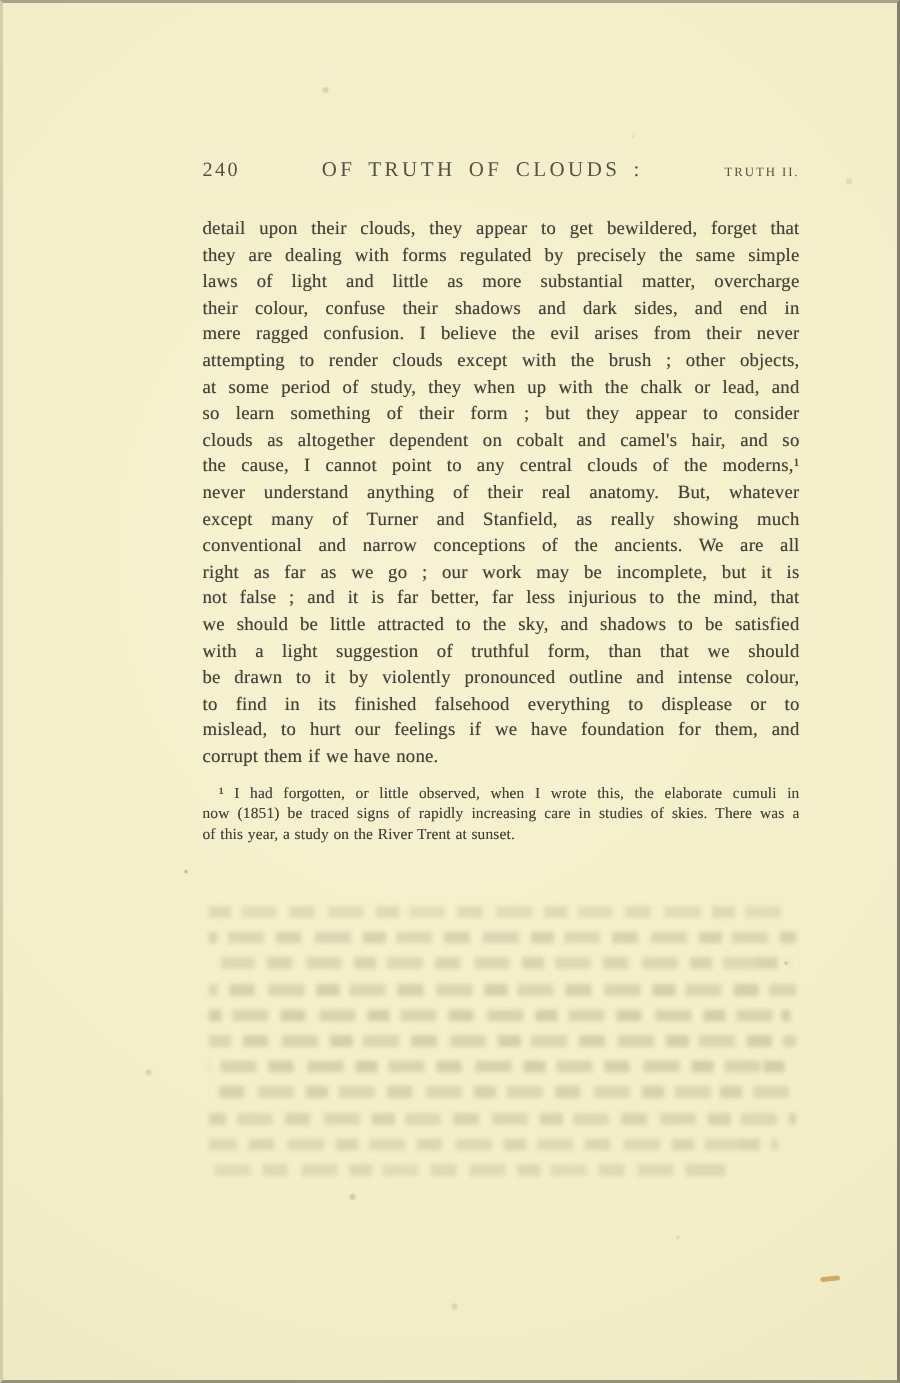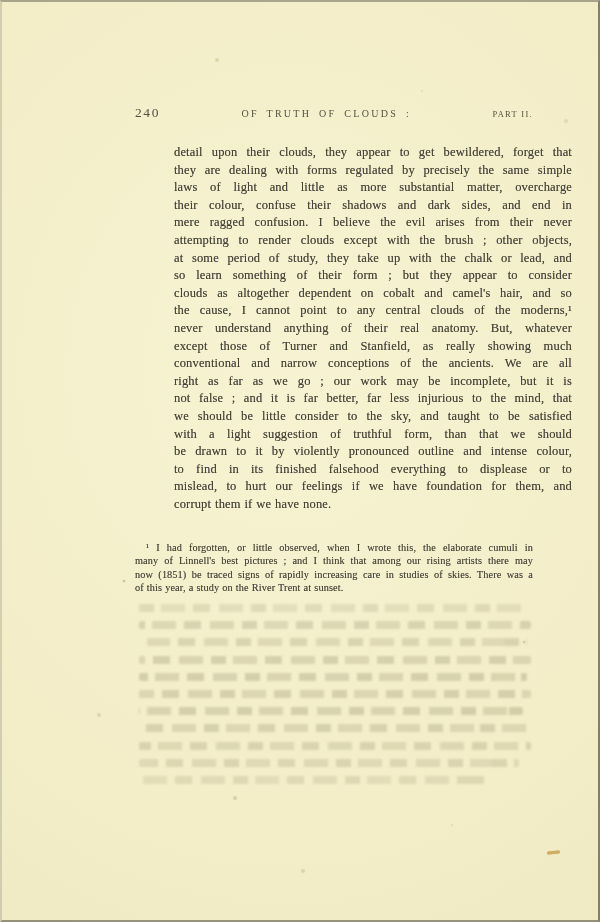--- a/index.html
+++ b/index.html
@@ -17,34 +17,34 @@
     font-family:Liberation Serif, serif;
     color:#45423a;
   }
   
   .header{
     position:absolute;left:133px;top:103px;width:398px;
     display:flex;align-items:baseline;
     color:#555145;
   }
   .pagenum{font-size:13.5px;letter-spacing:1.6px;}
-  .title{flex:1;text-align:center;font-size:10px;letter-spacing:2.3px;word-spacing:3px;}
+  .title{flex:1;text-align:center;font-size:14px;letter-spacing:2.3px;word-spacing:3px;}
   .part{font-size:8.5px;letter-spacing:1.3px;}
   
-  .bodytext{position:absolute;left:133px;top:142px;width:398px;margin-left:39px;}
+  .bodytext{position:absolute;left:133px;top:142px;width:398px;}
   .tline{
     font-size:12.5px;line-height:17.6px;height:17.6px;overflow:hidden;
     text-align:justify;text-align-last:justify;
     letter-spacing:.15px;word-spacing:.6px;
     text-shadow:0 0 .5px rgba(62,59,50,.55);
   }
   .tline.last{text-align-last:left;}
   .it{font-style:italic;}
   
-  .footnote{position:absolute;left:133px;top:539px;width:398px;}
+  .footnote{position:absolute;left:133px;top:521px;width:398px;}
   .footnote .tline{
     font-size:10.3px;line-height:13.3px;height:13.3px;
     letter-spacing:.1px;word-spacing:.4px;
     text-shadow:0 0 .4px rgba(62,59,50,.5);
   }
   .footnote .tline:first-child{text-indent:11px;}
   
   .bleed{position:absolute;left:137px;top:602px;width:396px;filter:blur(1.3px);}
   .bl{
     height:8px;margin-bottom:9.2px;border-radius:2px;
@@ -87,50 +87,49 @@
   }
 </style>
 </head>
 <body>
 
 <div class="page">
 
   <div class="header">
     <span class="pagenum">240</span>
     <span class="title">OF TRUTH OF CLOUDS :</span>
-    <span class="part">PART II.</span>
+    <span class="part">TRUTH II.</span>
   </div>
 
   <div class="bodytext">
       <div class="tline"><span>detail upon their clouds, they appear to get bewildered, forget that</span></div>
       <div class="tline"><span>they are dealing with forms regulated by precisely the same simple</span></div>
       <div class="tline"><span>laws of light and little as more substantial matter, overcharge</span></div>
       <div class="tline"><span>their colour, confuse their shadows and dark sides, and end in</span></div>
       <div class="tline"><span>mere ragged confusion. I believe the evil arises from their never</span></div>
       <div class="tline"><span>attempting to render clouds except with the brush ; other objects,</span></div>
-      <div class="tline"><span>at some period of study, they take up with the chalk or lead, and</span></div>
+      <div class="tline"><span>at some period of study, they when up with the chalk or lead, and</span></div>
       <div class="tline"><span>so learn something of their form ; but they appear to consider</span></div>
       <div class="tline"><span>clouds as altogether dependent on cobalt and camel's hair, and so</span></div>
       <div class="tline"><span>the cause, I cannot point to any central clouds of the moderns,¹</span></div>
       <div class="tline"><span>never understand anything of their real anatomy. But, whatever</span></div>
-      <div class="tline"><span>except those of Turner and Stanfield, as really showing much</span></div>
+      <div class="tline"><span>except many of Turner and Stanfield, as really showing much</span></div>
       <div class="tline"><span>conventional and narrow conceptions of the ancients. We are all</span></div>
       <div class="tline"><span>right as far as we go ; our work may be incomplete, but it is</span></div>
       <div class="tline"><span>not false ; and it is far better, far less injurious to the mind, that</span></div>
-      <div class="tline"><span>we should be little consider to the sky, and taught to be satisfied</span></div>
+      <div class="tline"><span>we should be little attracted to the sky, and shadows to be satisfied</span></div>
       <div class="tline"><span>with a light suggestion of truthful form, than that we should</span></div>
       <div class="tline"><span>be drawn to it by violently pronounced outline and intense colour,</span></div>
       <div class="tline"><span>to find in its finished falsehood everything to displease or to</span></div>
       <div class="tline"><span>mislead, to hurt our feelings if we have foundation for them, and</span></div>
       <div class="tline last"><span>corrupt them if we have none.</span></div>
     </div>
 
   <div class="footnote">
       <div class="tline"><span>¹ I had forgotten, or little observed, when I wrote this, the elaborate cumuli in</span></div>
-      <div class="tline"><span>many of Linnell's best pictures ; and I think that among our rising artists there may</span></div>
       <div class="tline"><span>now (1851) be traced signs of rapidly increasing care in studies of skies. There was a</span></div>
       <div class="tline last"><span>of this year, a study on the River Trent at sunset.</span></div>
     </div>
 
   <div class="bleed">
     <div class="bl"></div>
       <div class="bl"></div>
       <div class="bl"></div>
     <div class="bl"></div>
       <div class="bl"></div>

